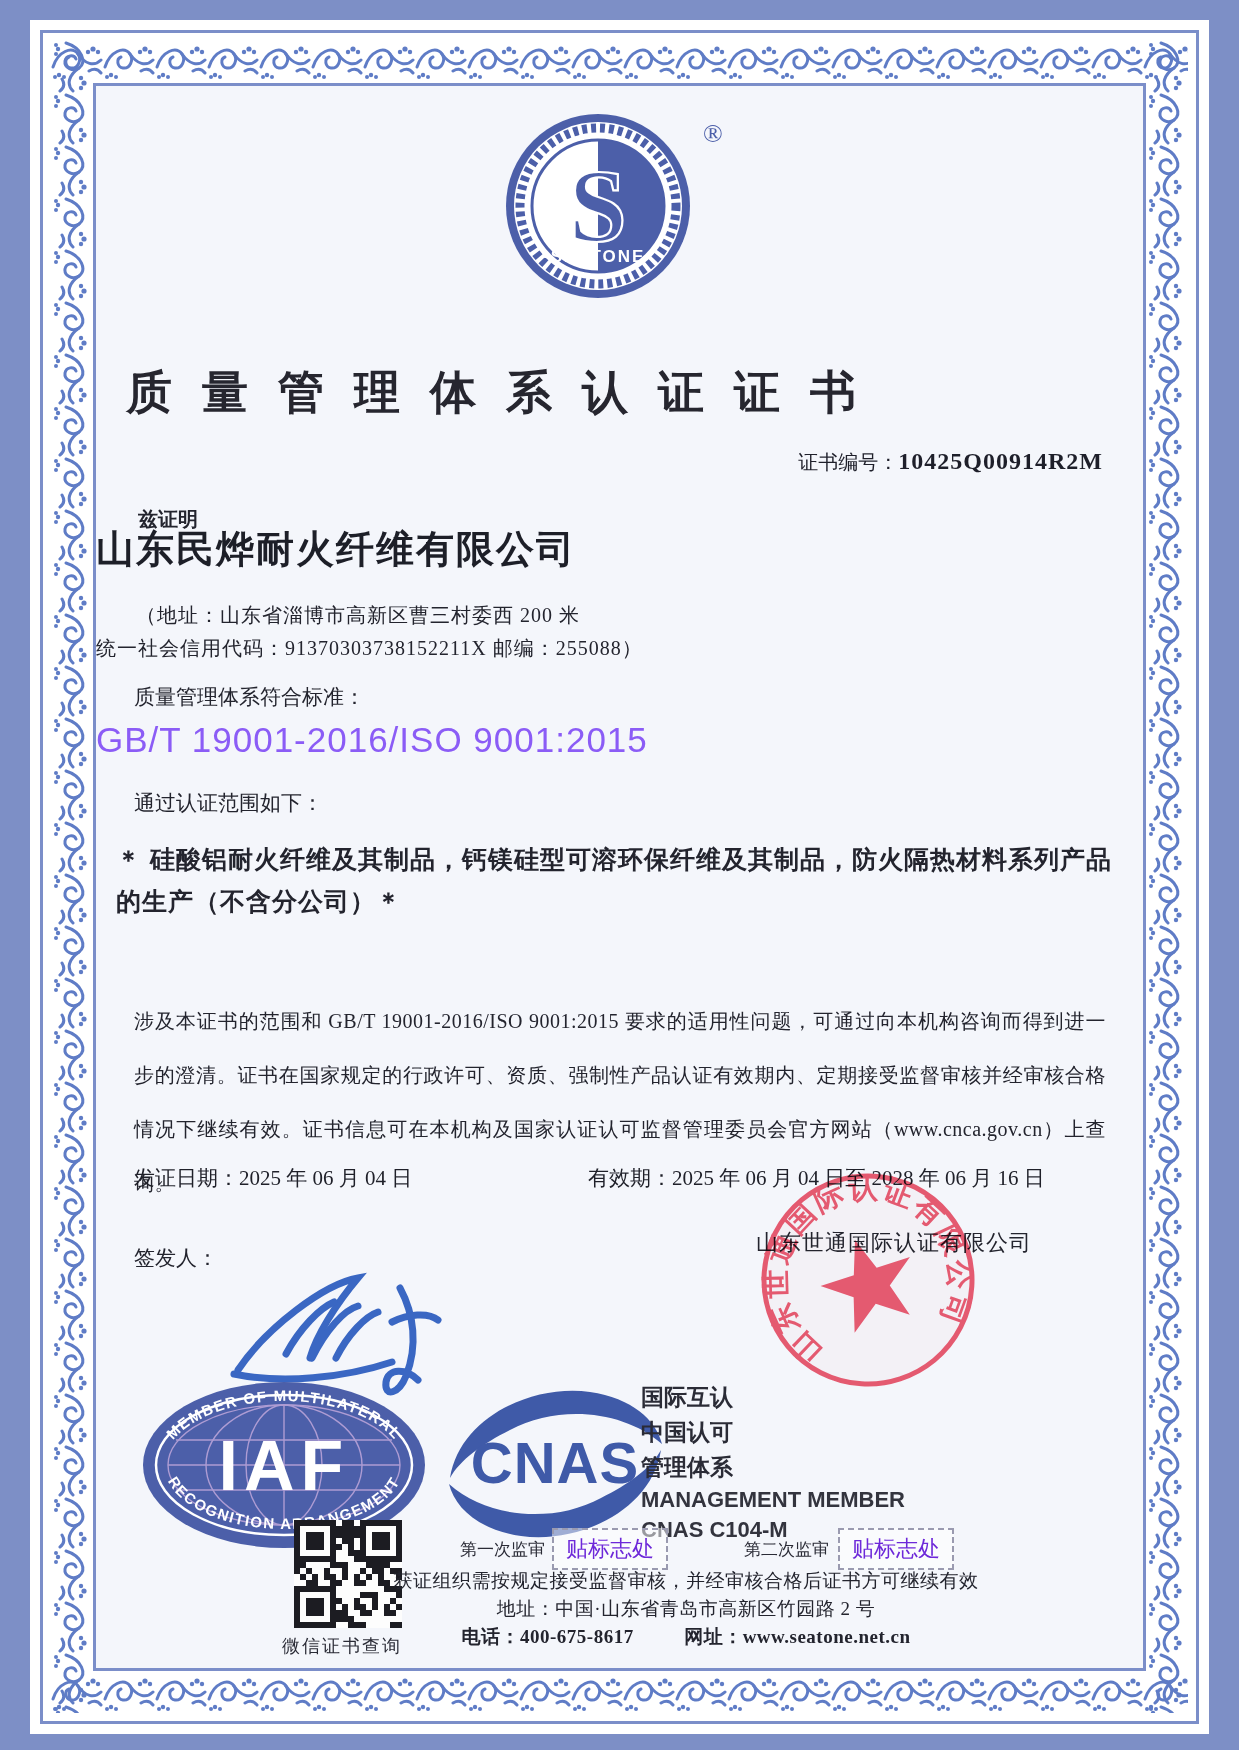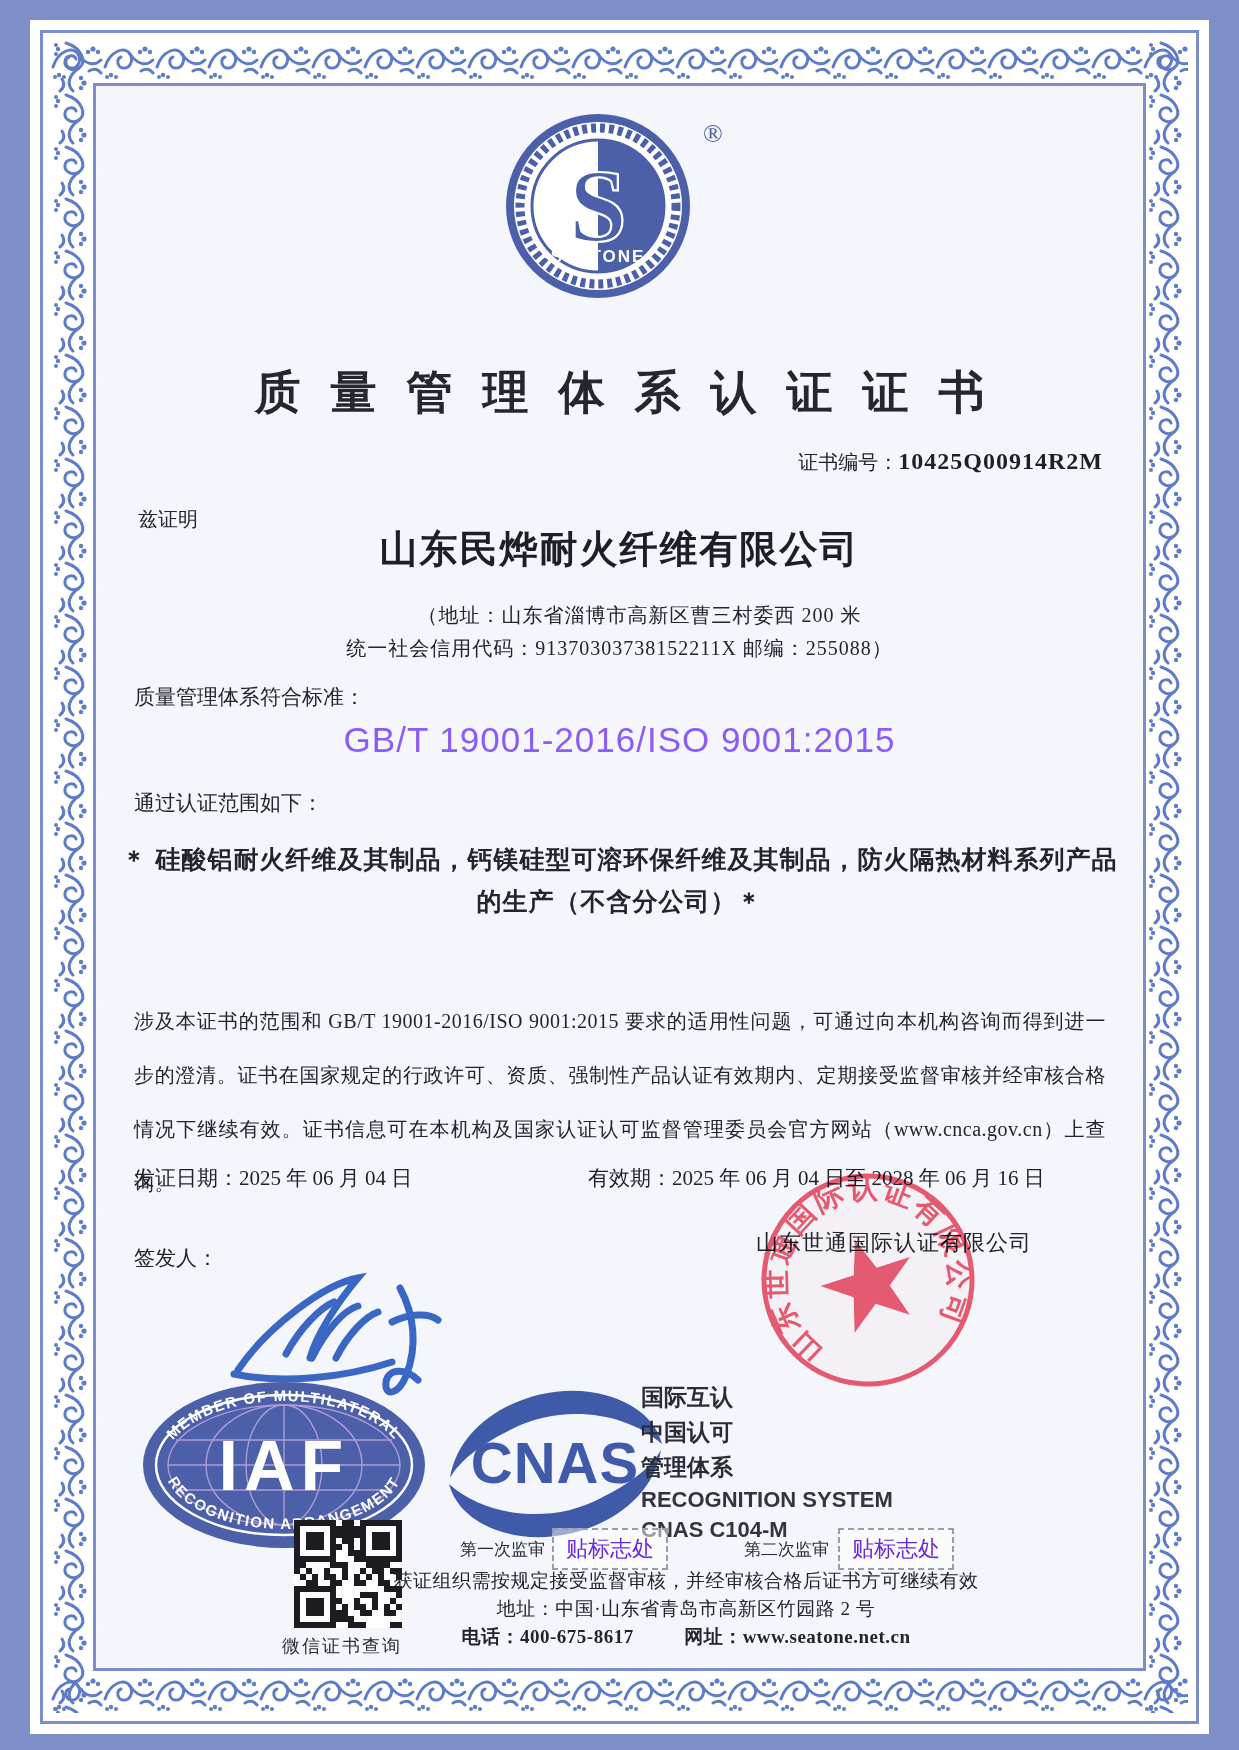--- a/index.html
+++ b/index.html
@@ -10,21 +10,21 @@
   .ornament{height:100%;box-sizing:border-box;position:relative;padding:42px;background:#ffffff;}
   .strip-h{position:absolute;left:0;right:0;height:42px;display:flex;overflow:hidden;}
   .strip-h.top{top:0;} .strip-h.bot{bottom:0;align-items:flex-end;}
   .strip-v{position:absolute;top:0;bottom:0;width:42px;display:flex;flex-direction:column;overflow:hidden;}
   .strip-v.left{left:0;} .strip-v.right{right:0;}
   .tile{flex:none;width:52px;height:40px;}
   .tile-v{flex:none;width:42px;height:52px;display:flex;align-items:center;justify-content:center;}
   .tile-v svg{transform:rotate(90deg);flex:none;}
   .inner{height:100%;box-sizing:border-box;border:3px solid #7b8ec9;background:#f4f6fb;position:relative;overflow:hidden;}
   .abs{position:absolute;}
-  .ctr{left:0;right:0;text-align:center;}
+  .ctr{left:0;right:0;text-align:left;}
   .title{font-size:46px;font-weight:600;letter-spacing:30px;color:#26262f;text-indent:30px;}
   .certno{font-size:20px;color:#1e1f2a;}
   .certno b{font-size:24px;font-weight:700;letter-spacing:1px;}
   .small-label{font-size:21px;color:#23242e;}
   .company{font-size:38px;font-weight:700;font-family:"Liberation Sans",sans-serif;color:#1d1f28;letter-spacing:2px;}
   .addr{font-size:20px;color:#23242e;letter-spacing:1px;}
   .standard{font-size:35px;font-family:"Liberation Sans",sans-serif;color:#8b5cf6;letter-spacing:1px;}
   .scope{font-size:25px;font-weight:700;font-family:"Liberation Sans",sans-serif;color:#23242e;line-height:42px;letter-spacing:1px;}
   .fineprint{font-size:20px;line-height:54px;text-align:justify;color:#23242e;letter-spacing:0.5px;}
   .dates{font-size:21px;color:#1f2029;}
@@ -1852,21 +1852,21 @@
             <text x="205" y="34" font-size="26" fill="#4c5fa9">®</text>
           </svg>
         </div>
 
         <div class="abs ctr title" style="top:276px;">质量管理体系认证证书</div>
 
         <div class="abs certno" style="right:40px;top:362px;">
           <span>证书编号：</span><b>10425Q00914R2M</b>
         </div>
 
-        <div class="abs small-label" style="left:42px;top:420px;font-size:20px;">兹证明</div>
+        <div class="abs small-label" style="left:42px;top:420px;font-size:20px;font-weight:bold;">兹证明</div>
 
         <div class="abs ctr company" style="top:438px;">山东民烨耐火纤维有限公司</div>
         <div class="abs ctr addr" style="top:516px;padding-left:40px;">（地址：山东省淄博市高新区曹三村委西 200 米</div>
         <div class="abs ctr addr" style="top:549px;">统一社会信用代码：91370303738152211X 邮编：255088）</div>
 
         <div class="abs small-label" style="left:38px;top:597px;">质量管理体系符合标准：</div>
         <div class="abs ctr standard" style="top:634px;">GB/T 19001-2016/ISO 9001:2015</div>
 
         <div class="abs small-label" style="left:38px;top:703px;">通过认证范围如下：</div>
         <div class="abs ctr scope" style="top:752px;left:20px;right:20px;">＊ 硅酸铝耐火纤维及其制品，钙镁硅型可溶环保纤维及其制品，防火隔热材料系列产品的生产（不含分公司）＊</div>
@@ -1940,21 +1940,21 @@
             <path d="M12,98 C22,36 96,4 152,12 C194,18 218,40 224,64 C186,30 120,24 72,50 C44,64 22,80 12,98 Z" fill="#3f5aa8"></path>
             <path d="M223,70 C213,132 139,164 83,156 C41,150 17,128 11,104 C49,138 115,144 163,118 C191,104 213,88 223,70 Z" fill="#3f5aa8"></path>
             <text x="117" y="103" text-anchor="middle" font-size="58" font-weight="bold" letter-spacing="1" fill="#3f5aa8" font-family="Liberation Sans, sans-serif">CNAS</text>
           </svg>
         </div>
 
         <div class="abs" style="left:545px;top:1294px;width:360px;">
           <div class="acc-cn">国际互认</div>
           <div class="acc-cn">中国认可</div>
           <div class="acc-cn">管理体系</div>
-          <div class="acc-en">RECOGNITION SYSTEM</div>
+          <div class="acc-en">MANAGEMENT MEMBER</div>
           <div class="acc-en">CNAS C104-M</div>
         </div>
 
         <div class="abs qr" id="qr" style="left:198px;top:1434px;width:108px;height:108px;">
               <i class="on"></i>
               <i class="on"></i>
               <i class="on"></i>
               <i class="on"></i>
               <i class="on"></i>
               <i class="on"></i>

